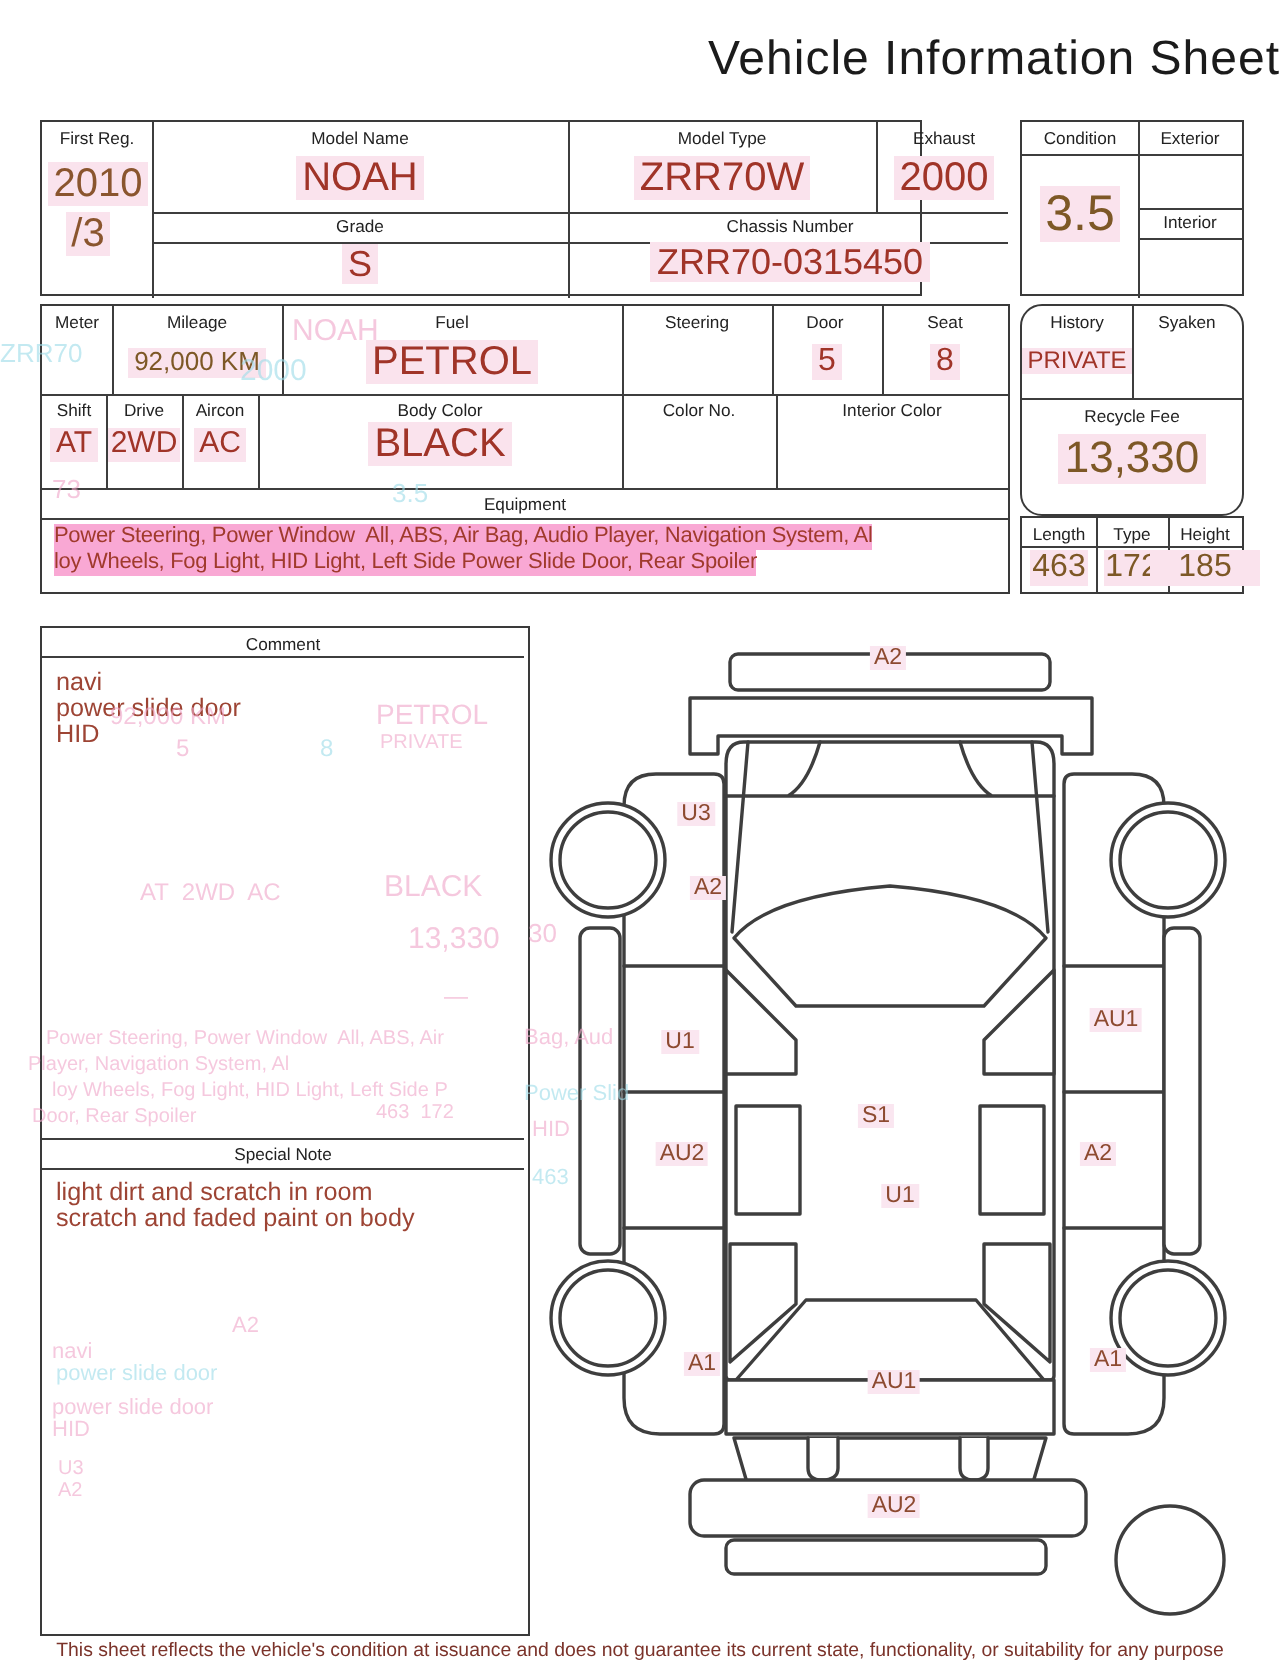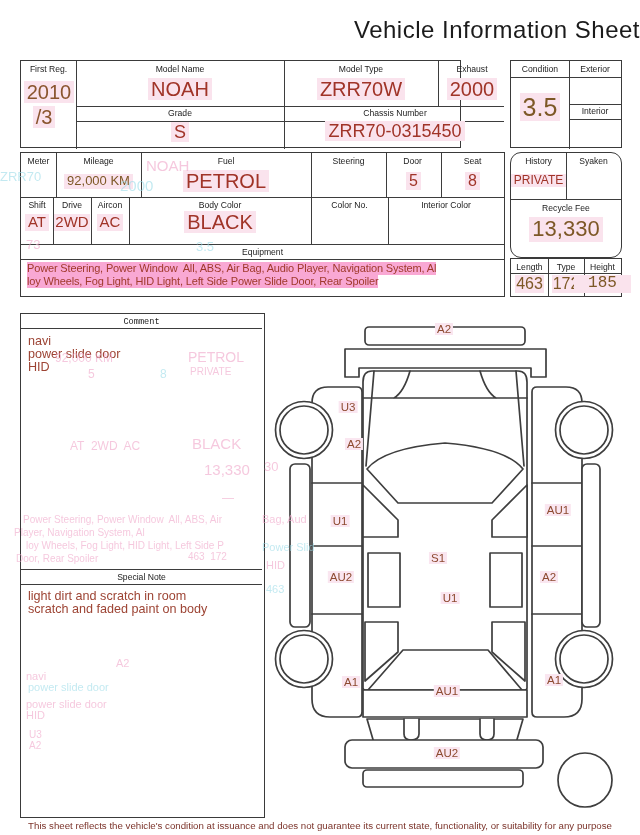--- a/index.html
+++ b/index.html
@@ -167,26 +167,26 @@
     <div class="lbl" style="left:0;width:37px;top:2.5px;">Length</div>
     <div class="lbl" style="left:37px;width:36px;top:2.5px;">Type</div>
     <div class="lbl" style="left:73px;width:37px;top:2.5px;">Height</div>
     <div class="vw" style="left:0;width:37px;top:16px;">
         <span class="val brown" style="font-size:16px;padding:0 1px;">463</span>
       </div>
     <div class="vw" style="left:37px;width:36px;top:16px;">
         <span class="val brown" style="font-size:16px;padding:0 1px;">172</span>
       </div>
     <div class="vw" style="left:73px;width:37px;top:16px;">
-        <span class="val brown" style="font-size:16px;padding:0 14px;font-family:Liberation Mono, monospace;">185</span>
+        <span class="val brown" style="font-size:16px;padding:0 14px;">185</span>
       </div>
   </div>
 
   <div class="box" style="left:20px;top:313px;width:245px;height:505px;">
-    <div class="lbl" style="left:0;width:241px;top:2.5px;font-family:Liberation Mono, monospace;">Comment</div>
+    <div class="lbl" style="left:0;width:241px;top:2.5px;">Comment</div>
     <div class="hl" style="left:0;top:14px;width:241px;"></div>
     <div style="position:absolute;left:7px;top:21px;">
         <div class="cmt-line">navi</div>
         <div class="cmt-line">power slide door</div>
         <div class="cmt-line">HID</div>
       </div>
     <div class="hl" style="left:0;top:255px;width:241px;"></div>
     <div class="lbl" style="left:0;width:241px;top:258px;">Special Note</div>
     <div class="hl" style="left:0;top:270px;width:241px;"></div>
     <div style="position:absolute;left:7px;top:276px;">

